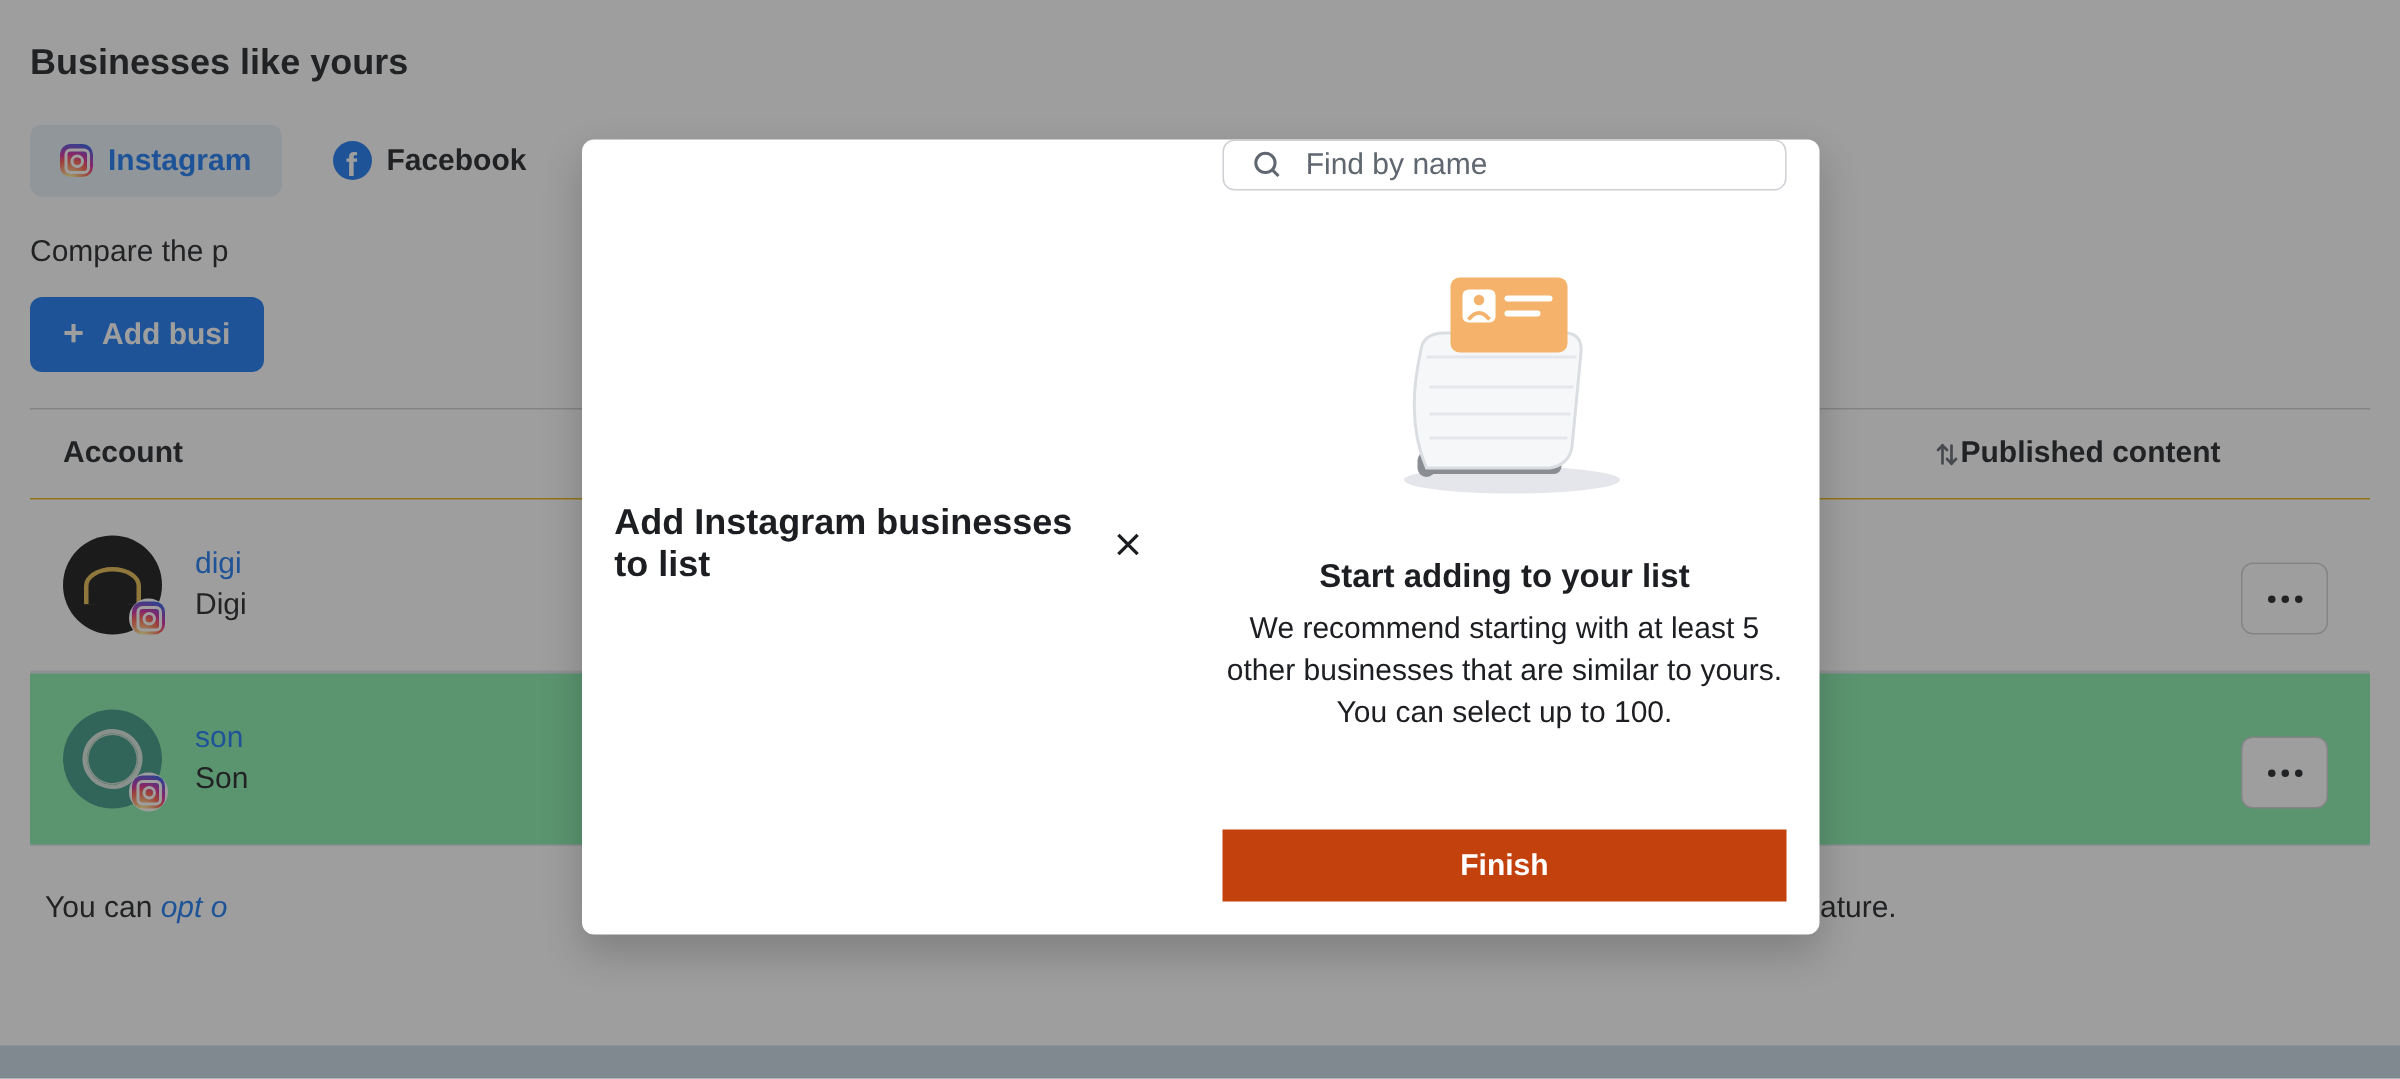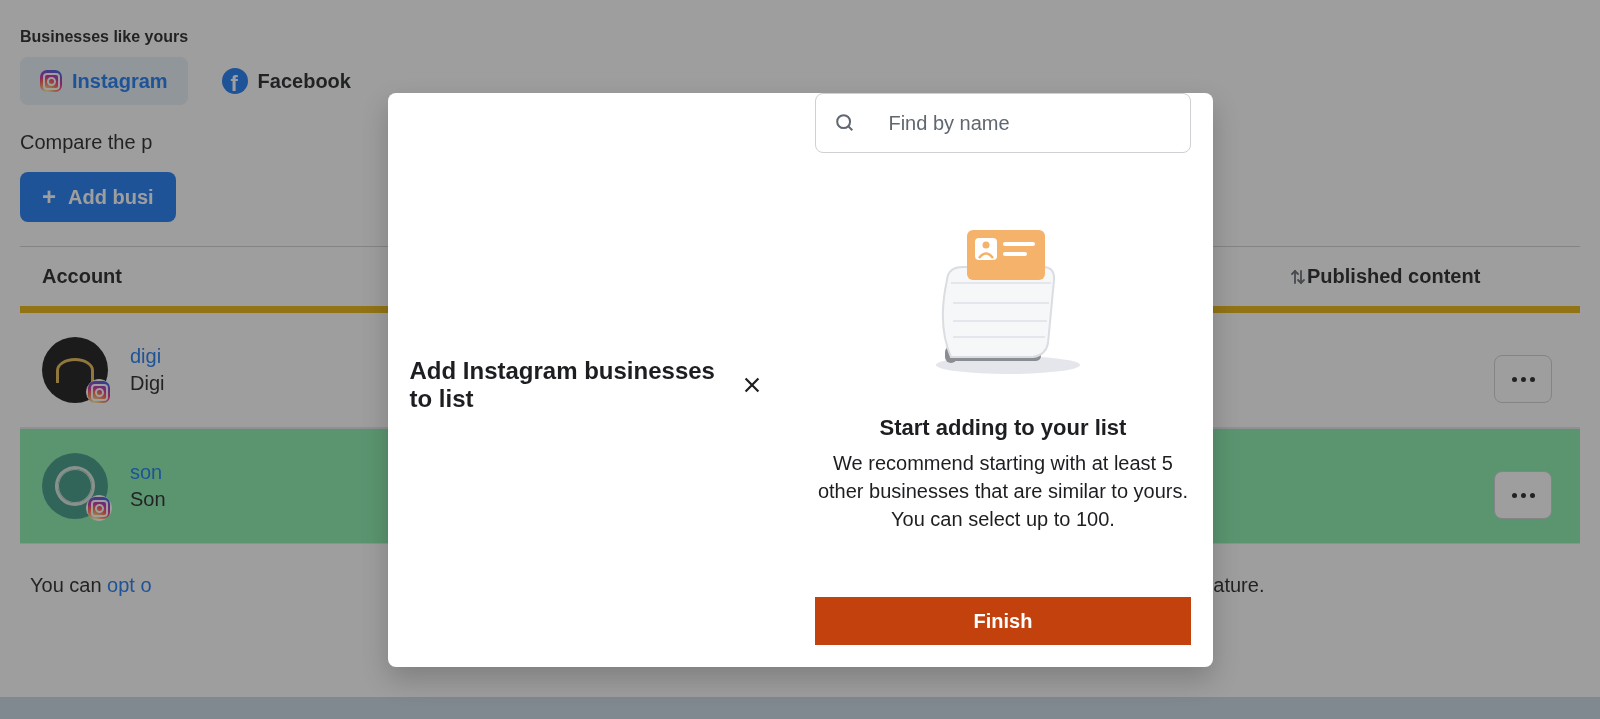--- a/index.html
+++ b/index.html
@@ -12,23 +12,23 @@
       position: relative;
       color: #1c1e21;
     }
 
     
     .page {
       padding: 28px 20px 0 20px;
     }
 
     .page-title {
-      font-size: 16px;
+      font-size: 24px;
       font-weight: 700;
-      margin-bottom: 11px;
+      margin-bottom: 27px;
     }
 
     .tabs {
       display: flex;
       gap: 14px;
       margin-bottom: 26px;
       align-items: center;
     }
     .tab {
       display: flex;
@@ -101,21 +101,21 @@
       height: 50px;
       margin-bottom: 24px;
     }
     .plus { font-size: 24px; line-height: 1; }
 
     
     .tbl { width: 100%; }
     .thead {
       display: flex;
       border-top: 1px solid #ced0d4;
-      border-bottom: 7px solid #eab308;
+      border-bottom: 1px solid #eab308;
       padding: 18px 22px;
       font-size: 20px;
       font-weight: 700;
       color:#1c1e21;
       align-items: center;
     }
     .col-account { width: 780px; }
     .col-followers { flex: 0 0 280px; display:flex;align-items:center;gap:10px;}
     .col-growth { flex: 0 0 205px; display:flex;align-items:center;gap:6px; justify-content:space-between;}
     .col-published { flex: 1; }
@@ -153,21 +153,21 @@
     .more-btn{
       width:58px;height:48px;border:1px solid #ced0d4;border-radius:8px;background:#fff;
       display:flex;align-items:center;justify-content:center;gap:4px;cursor:pointer;
       position:absolute;right:28px;
     }
     .dot{width:5px;height:5px;border-radius:50%;background:#1c1e21;}
 
     .footer-note{
       padding:30px 22px 0 10px;font-size:20px;color:#1c1e21;
     }
-    .footer-note a{color:#1877F2;cursor:pointer;}
+    .footer-note a{color:#1877F2;cursor:pointer;font-style:italic;}
 
     
     .overlay{
       position:absolute;inset:0;background:rgba(40,40,40,0.45);
       display:flex;align-items:flex-start;justify-content:center;
     }
     .modal{
       width:825px;background:#fff;border-radius:8px;margin-top:93px;
       box-shadow:0 12px 28px rgba(0,0,0,0.2);
       display:flex;flex-direction:row;
@@ -179,22 +179,22 @@
     .modal-title{font-size:24px;font-weight:700;}
     .close-btn{
       width:32px;height:32px;display:flex;align-items:center;justify-content:center;
       cursor:pointer;border:none;background:transparent;
     }
     .close-icon-svg{width:22px;height:22px;stroke:#1c1e21;stroke-width:2.4;}
 
     .modal-body{padding:0 22px 22px 22px;display:flex;flex-direction:column;align-items:center;}
 
     .search-wrap{
-      width:100%;border:1px solid #ced0d4;border-radius:8px;height:60px;
-      display:flex;align-items:center;gap:32px;padding:0 18px;margin-bottom:72px;
+      width:100%;border:1px solid #ced0d4;border-radius:8px;height:34px;
+      display:flex;align-items:center;gap:14px;padding:0 18px;margin-bottom:53px;
     }
     .search-icon-svg{width:22px;height:22px;stroke:#606770;stroke-width:2.2;fill:none;flex-shrink:0;}
     .search-input{
       border:none;outline:none;font-size:20px;color:#1c1e21;flex:1;
     }
     .search-input::placeholder{color:#606770;}
 
     .illus-wrap{margin-bottom:36px;}
     .illus{width:160px;height:150px;}
 

